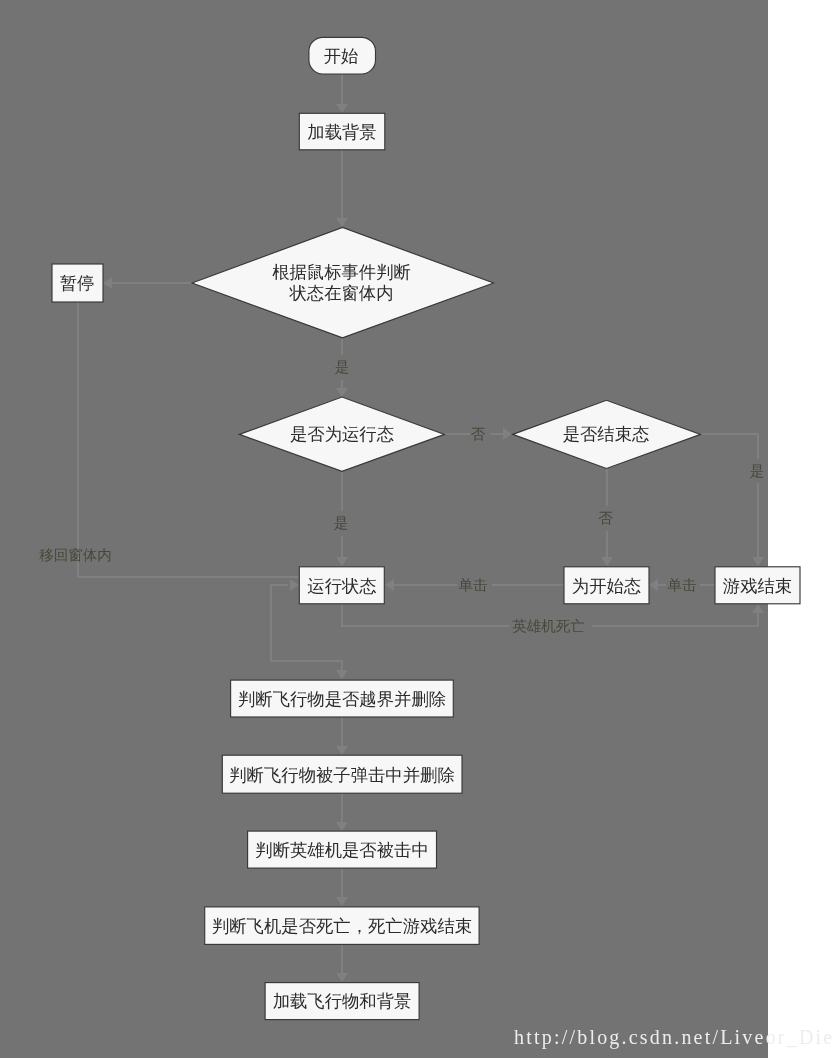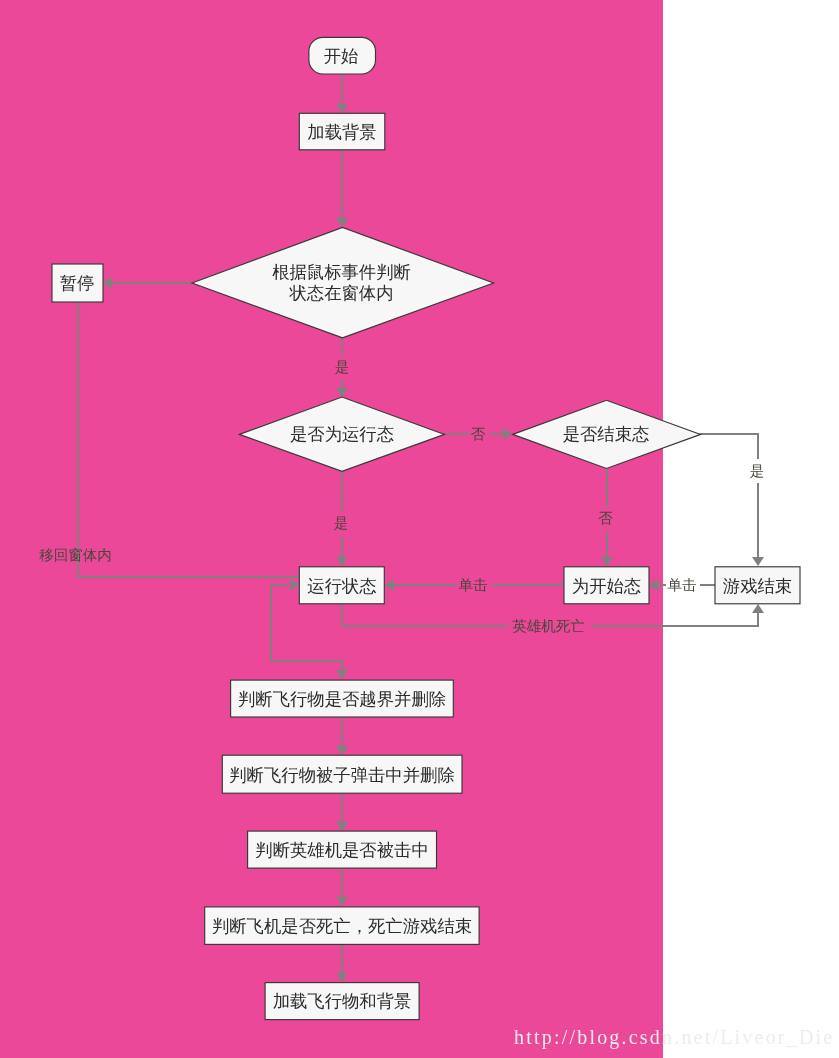--- a/index.html
+++ b/index.html
@@ -1,18 +1,18 @@
 <!DOCTYPE html>
 <html><head>
 <meta charset="utf-8">
 <style>
   html,body{margin:0;padding:0;background:#ffffff;}
   body{width:839px;height:1058px;overflow:hidden;
        font-family:"Liberation Sans",sans-serif;}
-  #stage{position:relative;width:663px;height:1058px;background:#ec4899;}
+  #stage{position:relative;width:768px;height:1058px;background:#737373;}
   #flow{position:absolute;left:0;top:0;}
   .nshape{fill:#f7f7f7;stroke:#383838;stroke-width:1.15;}
   .ntext{font-size:17.35px;fill:#2b2b2b;text-anchor:middle;dominant-baseline:central;}
   .edge{fill:none;stroke:#808080;stroke-width:2;}
   .ahead{fill:#808080;stroke:none;}
   .elabel{font-size:14.5px;fill:#47473a;text-anchor:middle;dominant-baseline:central;}
   #watermark{position:absolute;left:514px;top:1027px;font-size:20px;line-height:20px;
              color:#ededed;font-family:"Liberation Serif",serif;letter-spacing:2.2px;
              white-space:nowrap;}
 </style>

